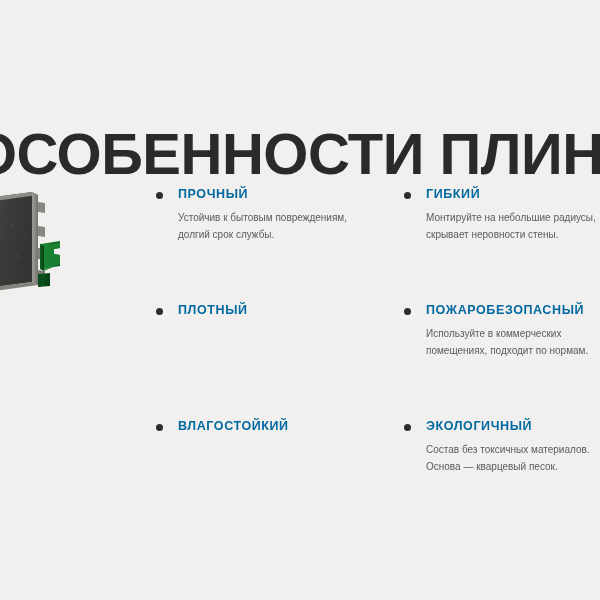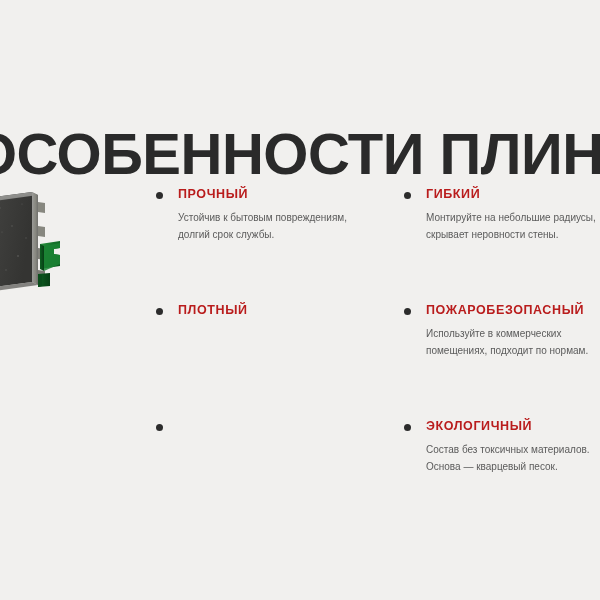--- a/index.html
+++ b/index.html
@@ -82,21 +82,21 @@
     width: 7px;
     height: 7px;
     border-radius: 50%;
     background: #2c2c2c;
   }
 
   .feature-title {
     font-size: 12.5px;
     font-weight: 700;
     letter-spacing: 0.6px;
-    color: #b91c1c;
+    color: #0369a1;
     line-height: 16px;
     margin: 0 0 8px 0;
     text-transform: uppercase;
     white-space: nowrap;
   }
 
   .feature-desc {
     font-size: 10px;
     line-height: 16.5px;
     color: #5b5b5b;
@@ -187,20 +187,21 @@
         <p class="feature-desc">Устойчив к бытовым повреждениям, долгий срок службы.</p>
       </div>
 
       <div class="feature">
         <span class="bullet"></span>
         <h3 class="feature-title">ПЛОТНЫЙ</h3>
       </div>
 
       <div class="feature">
         <span class="bullet"></span>
+        <h3 class="feature-title">ВЛАГОСТОЙКИЙ</h3>
       </div>
 
     </div>
 
     <div class="col col-right">
 
       <div class="feature">
         <span class="bullet"></span>
         <h3 class="feature-title">ГИБКИЙ</h3>
         <p class="feature-desc">Монтируйте на небольшие радиусы, скрывает неровности стены.</p>

